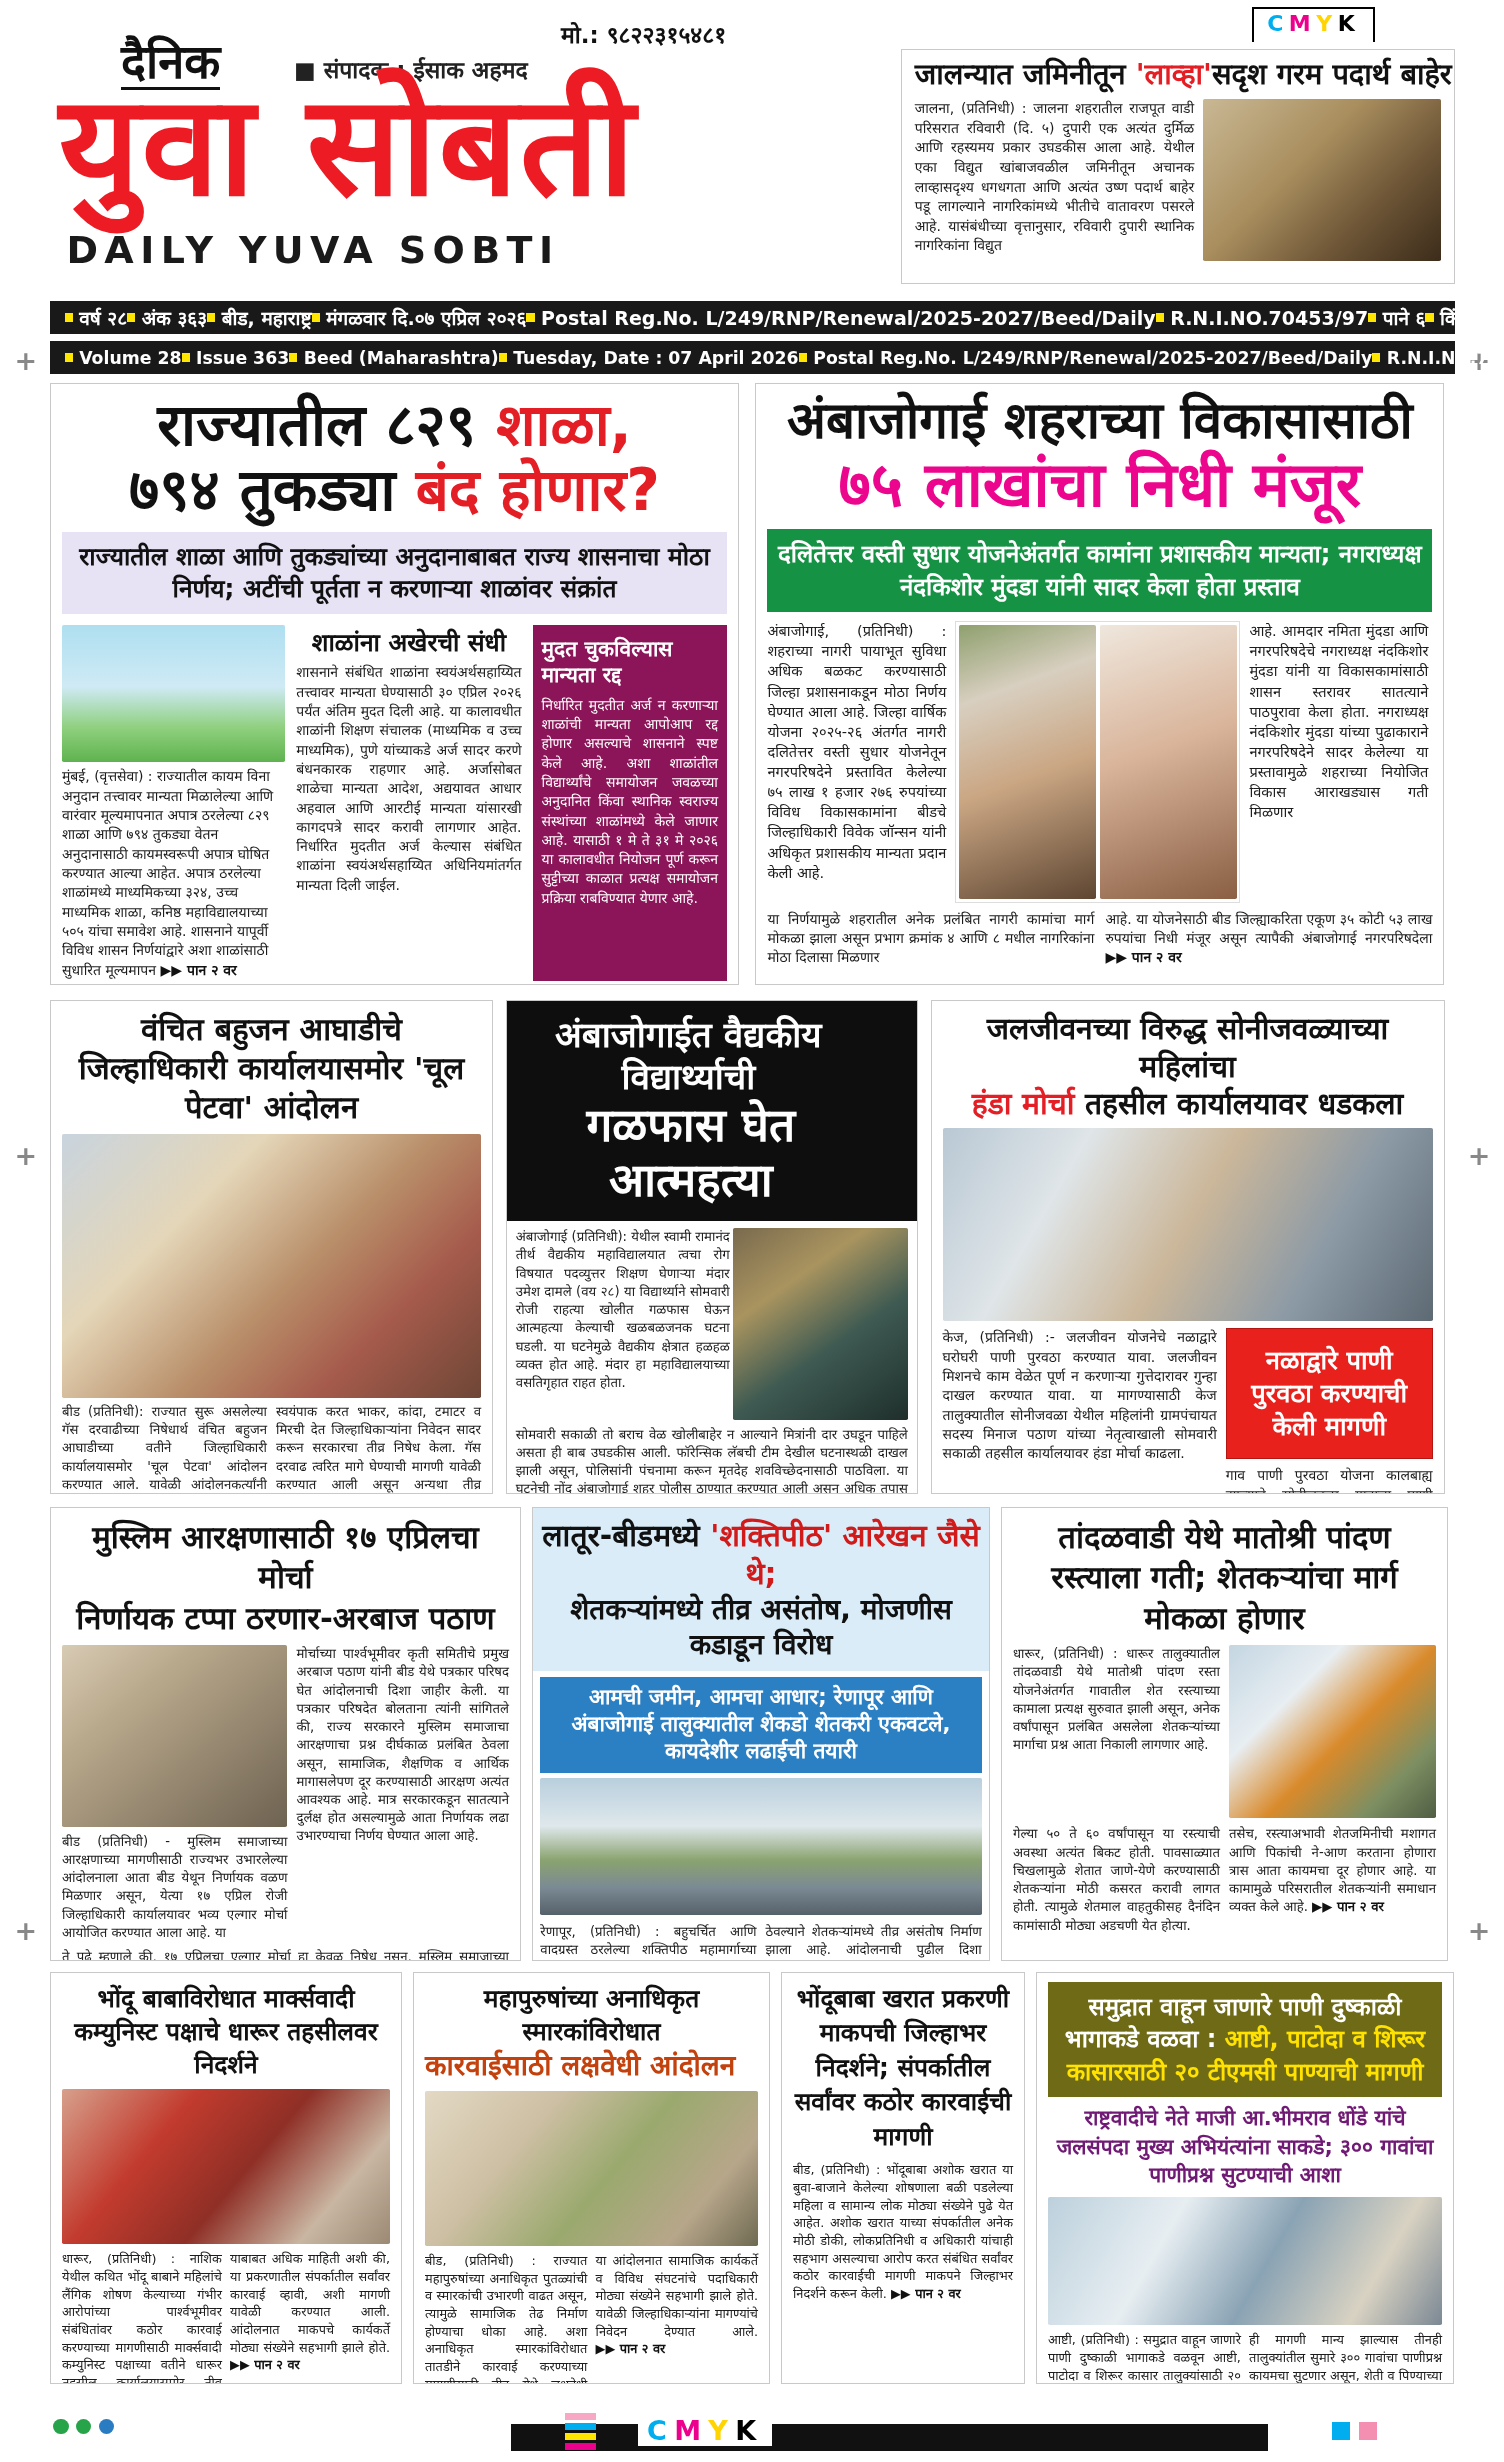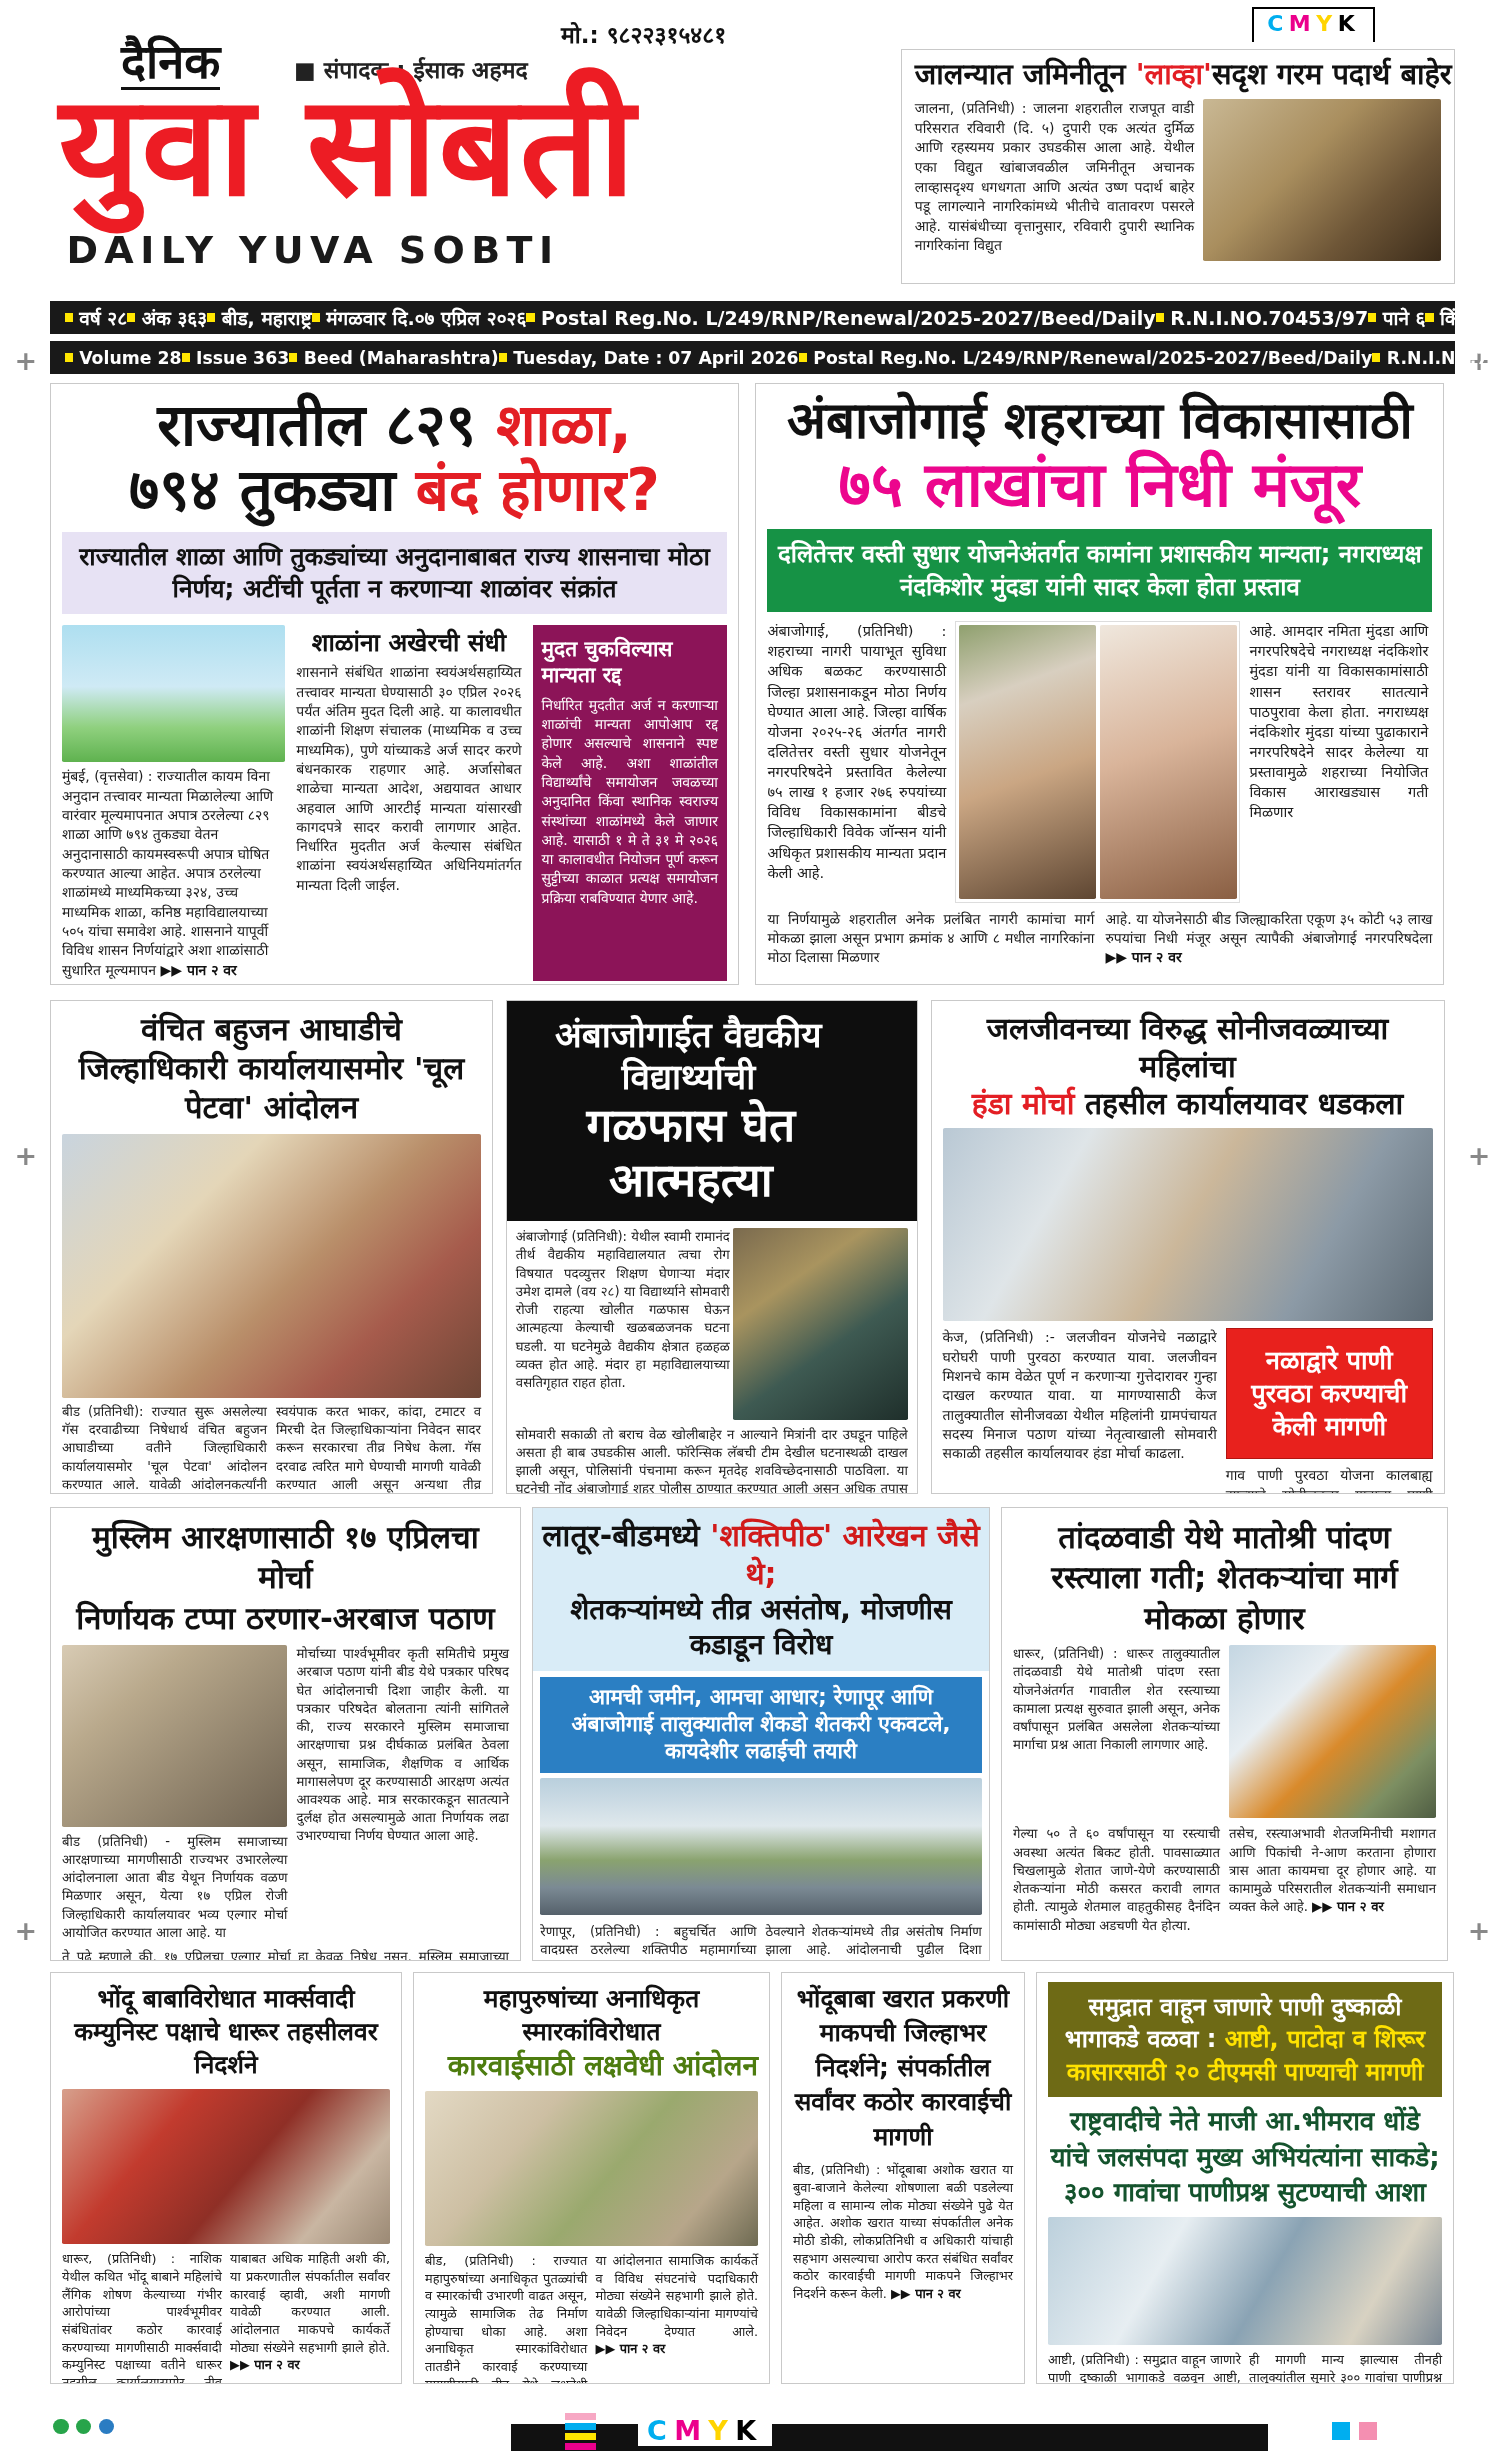--- a/index.html
+++ b/index.html
@@ -102,33 +102,33 @@
   .low-r .hl{font-size:31px;font-weight:bold;text-align:center;line-height:1.3;color:#111}
   .low-r .row{display:flex;gap:9px;margin-top:7.3px}
   .low-r .t1{width:50%;font-size:13.2px}
   .ph-exc{width:50%;height:173px;background:linear-gradient(135deg,#c4d6e2 0%,#e8eef2 30%,#d98a2b 55%,#7d8f62 80%,#4f5d43 100%)}
   .low-r .cols{display:flex;gap:9px;margin-top:7.3px;font-size:13.2px}
   
   .bot-row{position:absolute;top:1972px;left:50px;right:50px;display:flex;gap:11px}
   .bot{height:412px}
   .b1{width:352px}
   .b1 .hl,.b2 .hl1{font-size:24.6px;font-weight:bold;text-align:center;line-height:1.35;color:#111}
-  .b2 .hl2{font-size:28px;font-weight:bold;text-align:right;line-height:1.25;color:#4d7c0f}
+  .b2 .hl2{font-size:28px;font-weight:bold;text-align:left;line-height:1.25;color:#c2410c}
   .ph-flags{width:100%;height:155px;background:linear-gradient(130deg,#d7a08c 0%,#c23b2e 30%,#8f2f26 55%,#c9b6a2 80%,#9b8974 100%);margin-top:7.3px}
   .bot .cols{display:flex;gap:8.2px;margin-top:6.4px;font-size:12.8px}
   .b2{width:357px}
   .ph-memorial{width:100%;height:155px;background:linear-gradient(130deg,#e3d9c4 0%,#cdbfa3 30%,#9aa96e 55%,#b7a68a 80%,#6e6a52 100%);margin-top:7.3px}
   .b3{width:244px}
   .b3 .hl{font-size:24.6px;font-weight:bold;text-align:center;line-height:1.4;color:#111}
   .b3 .t{font-size:12.8px;margin-top:7.3px}
   .b4{width:418px}
   .olivebox{background:#6e6a15;text-align:center;font-size:24px;font-weight:bold;line-height:1.35;padding:9px 7.3px}
   .olivebox .w{color:#ffffff}
   .olivebox .y{color:#ffe200}
-  .b4 .sub{font-size:26px;font-weight:bold;text-align:center;line-height:1.35;margin-top:7.3px;color:#14532d}
+  .b4 .sub{font-size:21px;font-weight:bold;text-align:center;line-height:1.35;margin-top:7.3px;color:#701a75}
   .ph-water{width:100%;height:128px;background:linear-gradient(120deg,#bcd0dc 0%,#e7eef2 30%,#8aa3b4 55%,#d8d2c2 80%,#7b8894 100%);margin-top:7.3px}
   
   .footer{position:absolute;left:0;right:0;bottom:0;height:58px}
   .dots{position:absolute;left:53px;top:14.6px;display:flex;gap:7.3px}
   .dot{width:15.5px;height:15.5px;border-radius:50%}
   .d1{background:#27a44a}.d2{background:#27a44a}.d3{background:#2a7cc2}
   .chips{position:absolute;left:565px;top:9px;display:flex;flex-direction:column;gap:2.7px}
   .chip{width:31px;height:7.3px}
   .ch1{background:#f7a8c4}.ch2{background:#00aeef}.ch3{background:#ffe600}.ch4{background:#ec008c}
   .cmyk-bot{position:absolute;left:638px;top:11px;font-size:27px;font-weight:bold;letter-spacing:7.3px;background:#fff;padding:0 9px;z-index:2}

